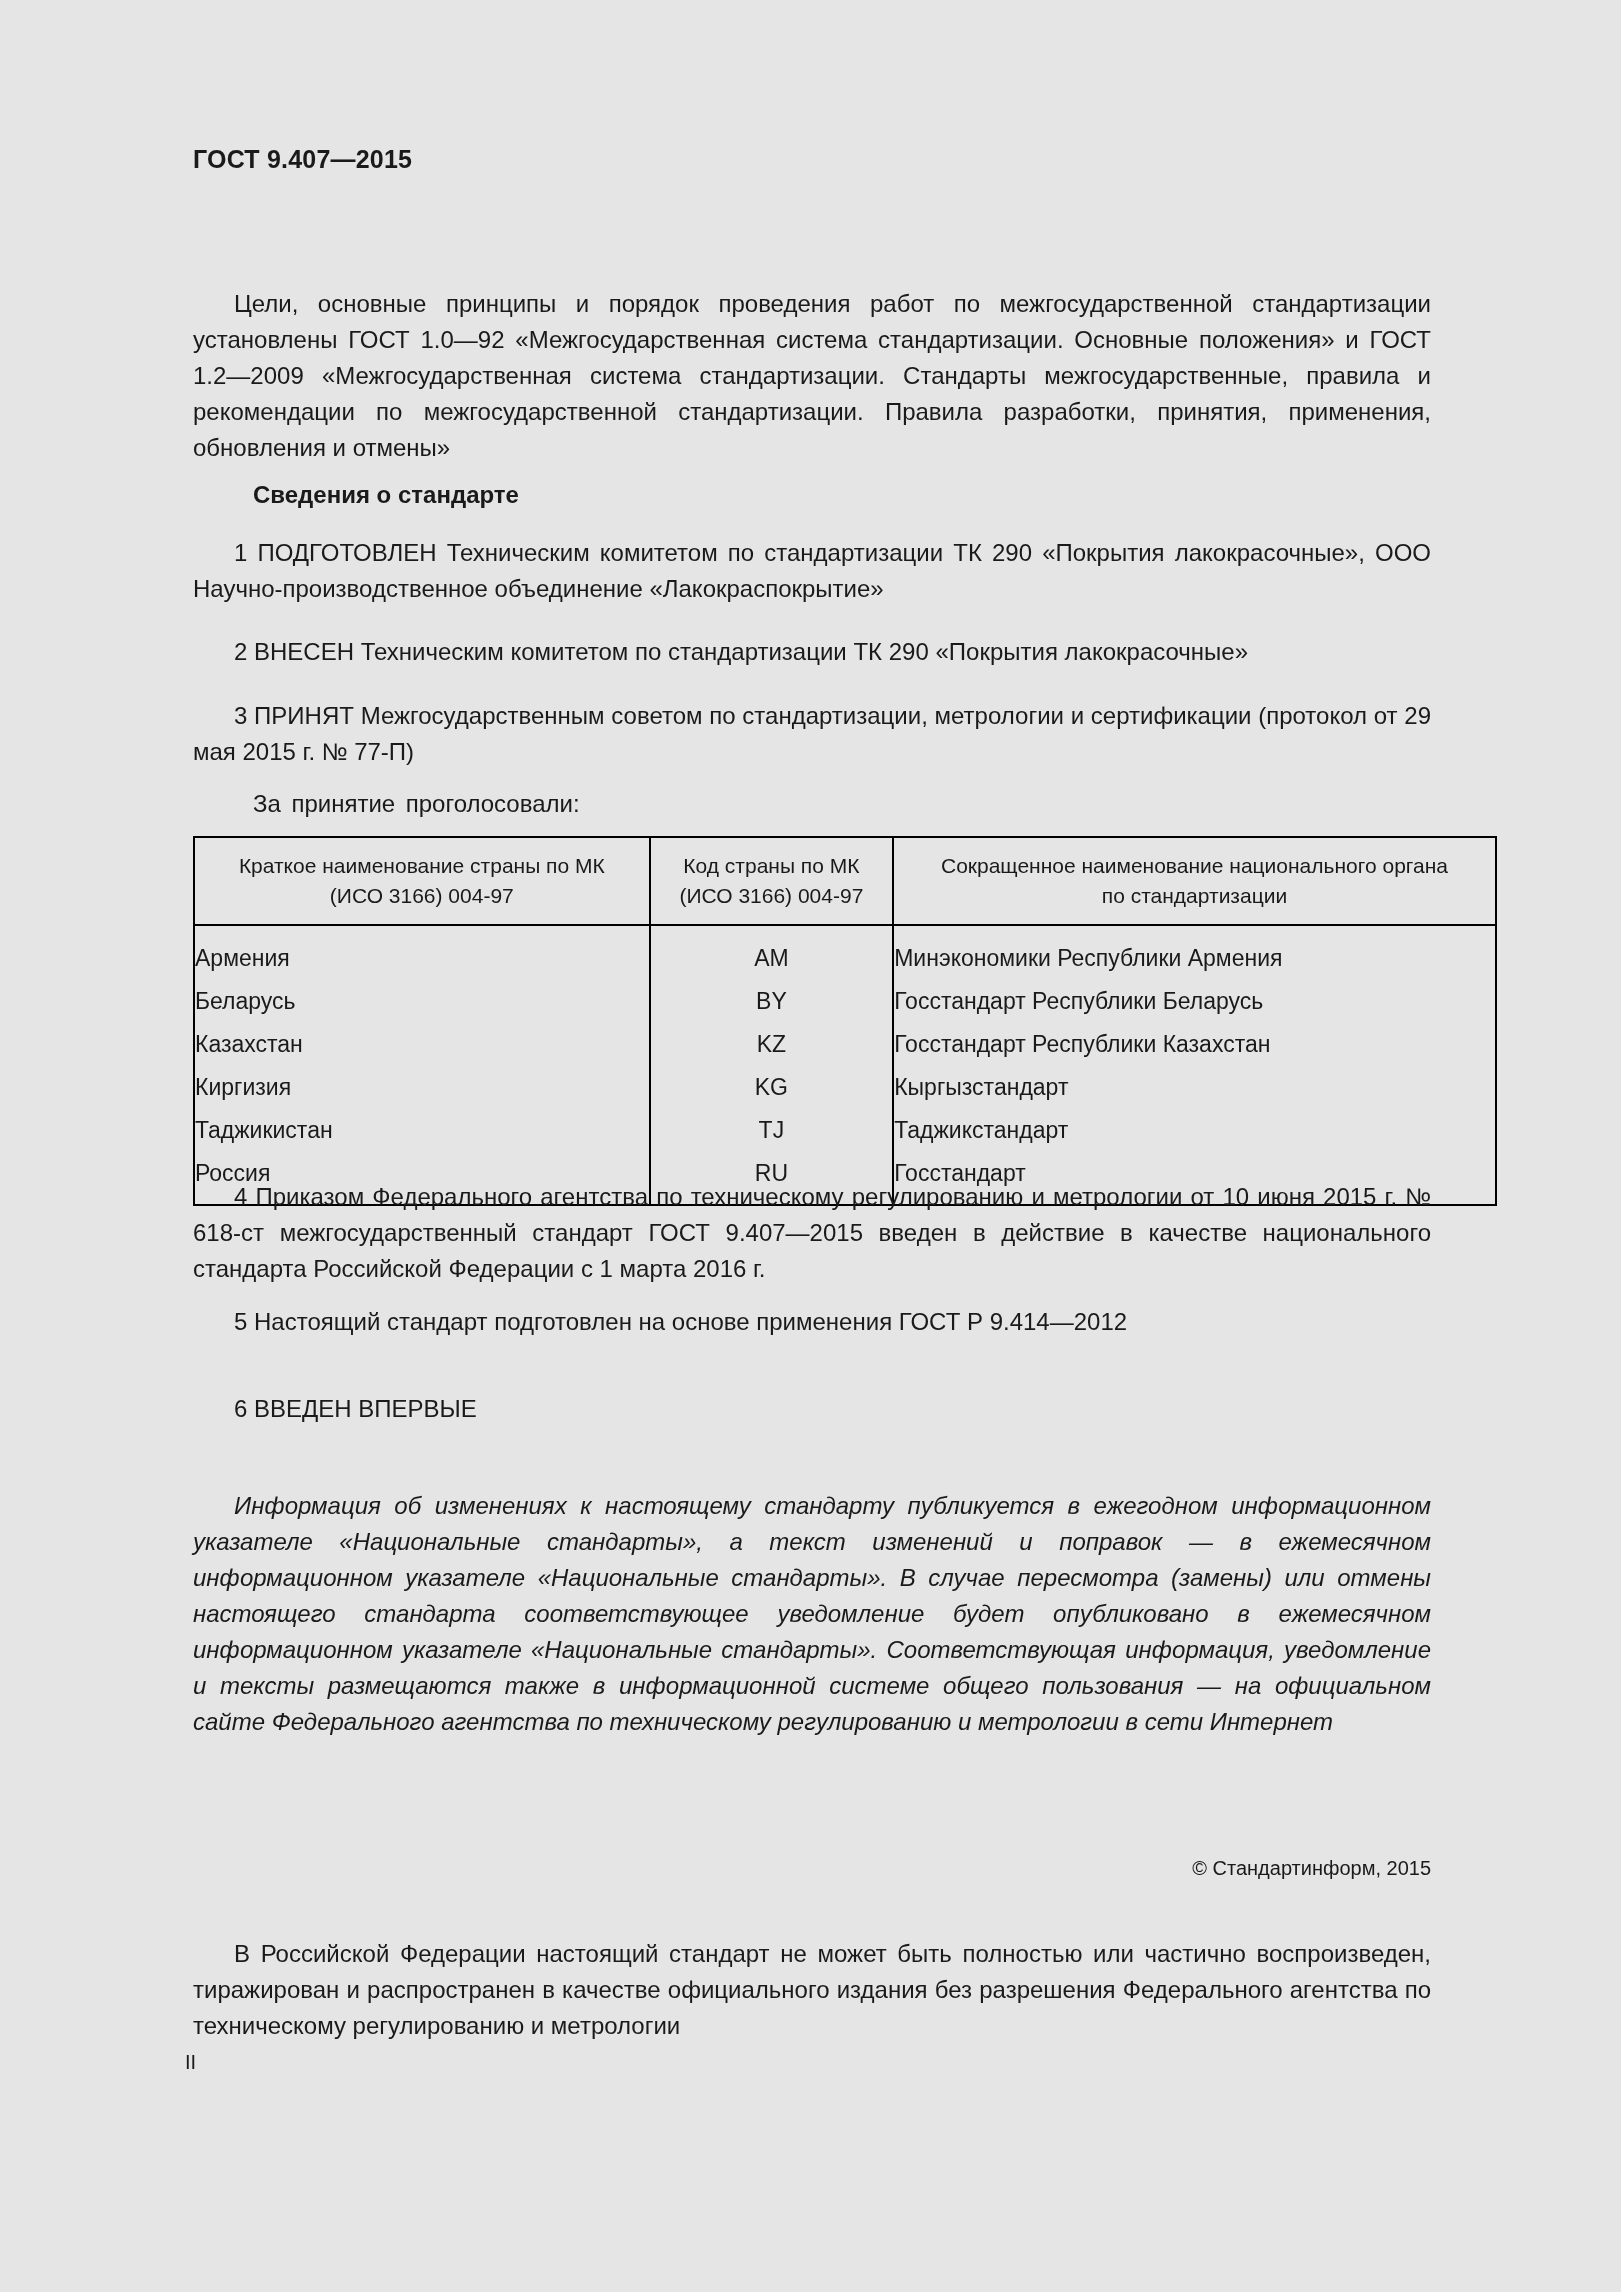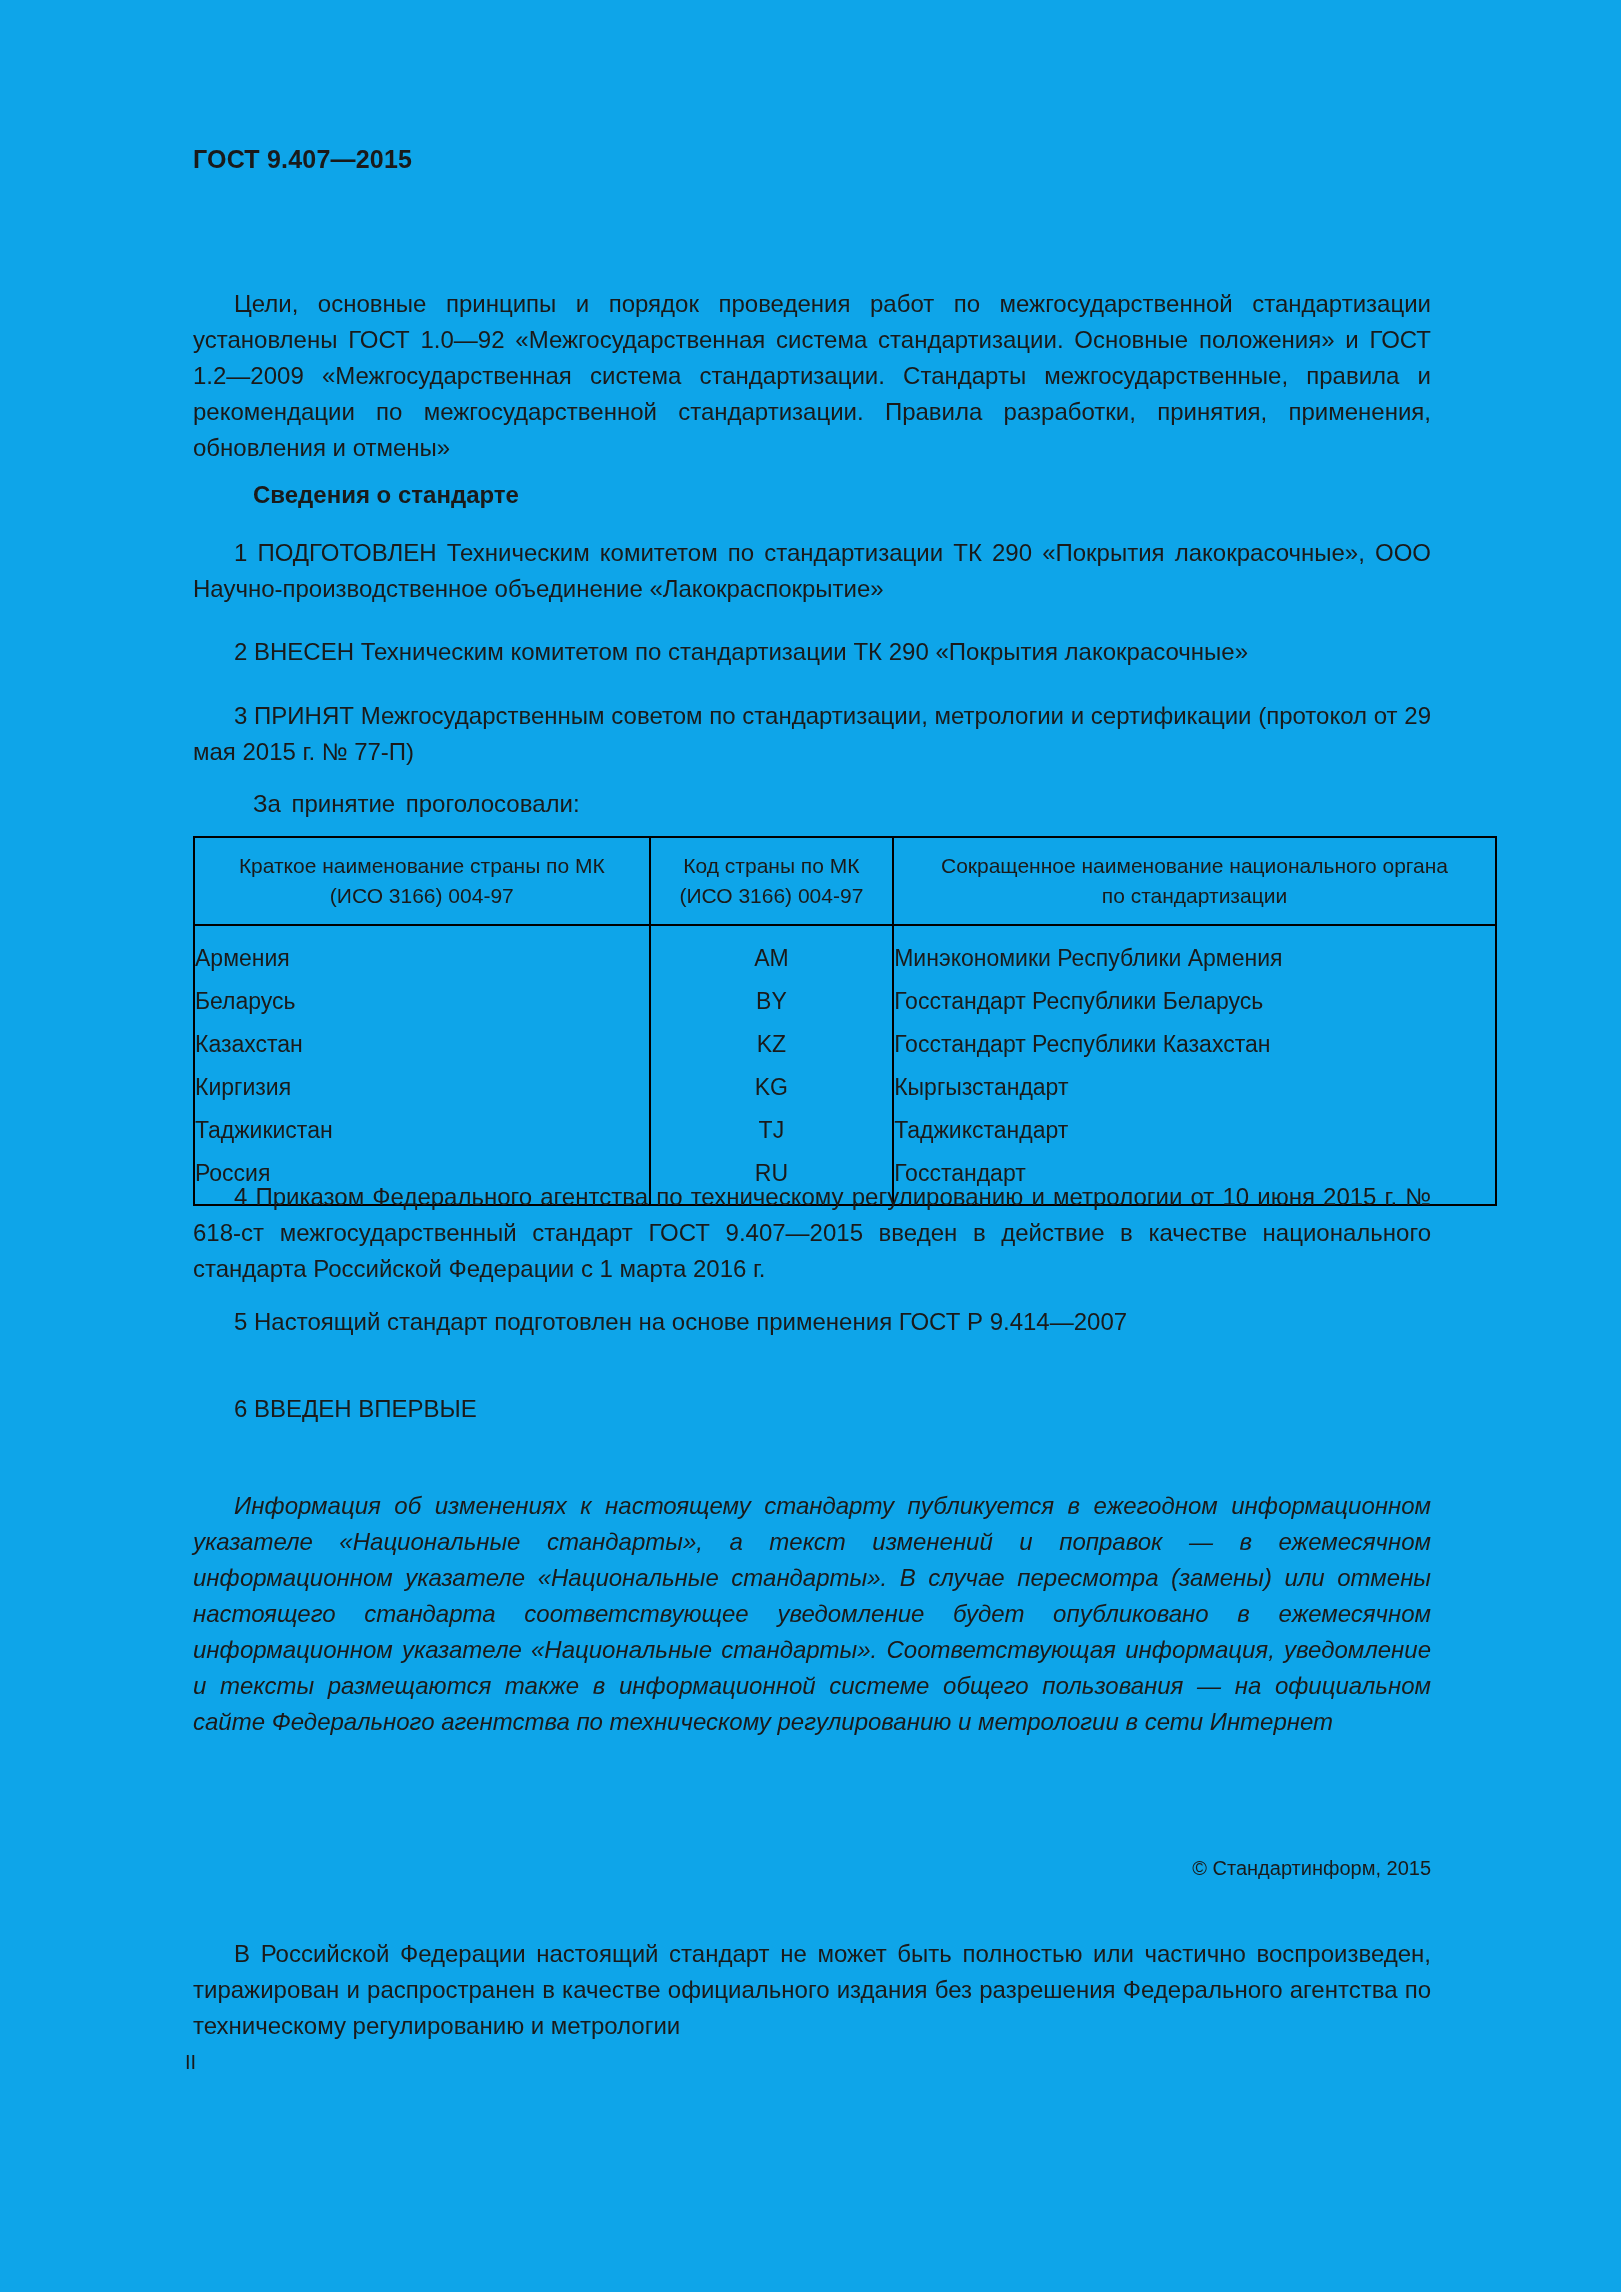--- a/index.html
+++ b/index.html
@@ -10,21 +10,21 @@
   }
   body {
     font-family: "Liberation Sans", sans-serif;
     color: #1a1a1a;
   }
   .page {
     position: relative;
     width: 1621px;
     height: 2293px;
     margin: 0 auto;
-    background: #0ea5e9;
+    background: #e5e5e5;
     box-sizing: border-box;
     overflow: hidden;
   }
 
   
   .running-head {
     position: absolute;
     left: 193px;
     top: 145px;
     font-size: 25px;
@@ -220,21 +220,21 @@
           <td class="cell-name">Россия</td>
           <td class="cell-code">RU</td>
           <td class="cell-org">Госстандарт</td>
         </tr>
       </tbody>
     </table>
   </div>
 
   <div class="para" style="top:1179px;"><span class="ind"></span><span>4  Приказом Федерального агентства по техническому регулированию и метрологии от 10 июня 2015 г. № 618-ст межгосударственный стандарт ГОСТ 9.407—2015 введен в действие в качестве национального стандарта Российской Федерации с 1 марта 2016 г.</span></div>
 
-  <div class="para nojust" style="top:1304px;"><span class="ind"></span><span>5 Настоящий стандарт подготовлен на основе применения ГОСТ Р 9.414—2007</span></div>
+  <div class="para nojust" style="top:1304px;"><span class="ind"></span><span>5 Настоящий стандарт подготовлен на основе применения ГОСТ Р 9.414—2012</span></div>
 
   <div class="para nojust" style="top:1366px;margin-top:25px;"><span class="ind"></span><span>6 ВВЕДЕН ВПЕРВЫЕ</span></div>
 
   <div class="notice"><span class="ind"></span><span>Информация об изменениях к настоящему стандарту публикуется в ежегодном информационном указателе «Национальные стандарты», а текст изменений и поправок — в ежемесячном информационном указателе «Национальные стандарты». В случае пересмотра (замены) или отмены настоящего стандарта соответствующее уведомление  будет опубликовано в ежемесячном информационном указателе «Национальные стандарты». Соответствующая информация, уведомление и тексты размещаются также в информационной системе общего пользования — на официальном сайте Федерального агентства по техническому регулированию и метрологии в сети Интернет</span></div>
 
   <div class="copyright">© Стандартинформ, 2015</div>
 
   <div class="para" style="top:1936px;"><span class="ind"></span><span>В Российской Федерации настоящий стандарт не может быть полностью или частично воспроизведен, тиражирован и распространен в качестве официального издания без разрешения Федерального агентства по техническому регулированию и метрологии</span></div>
 
   <div class="folio">II</div>

